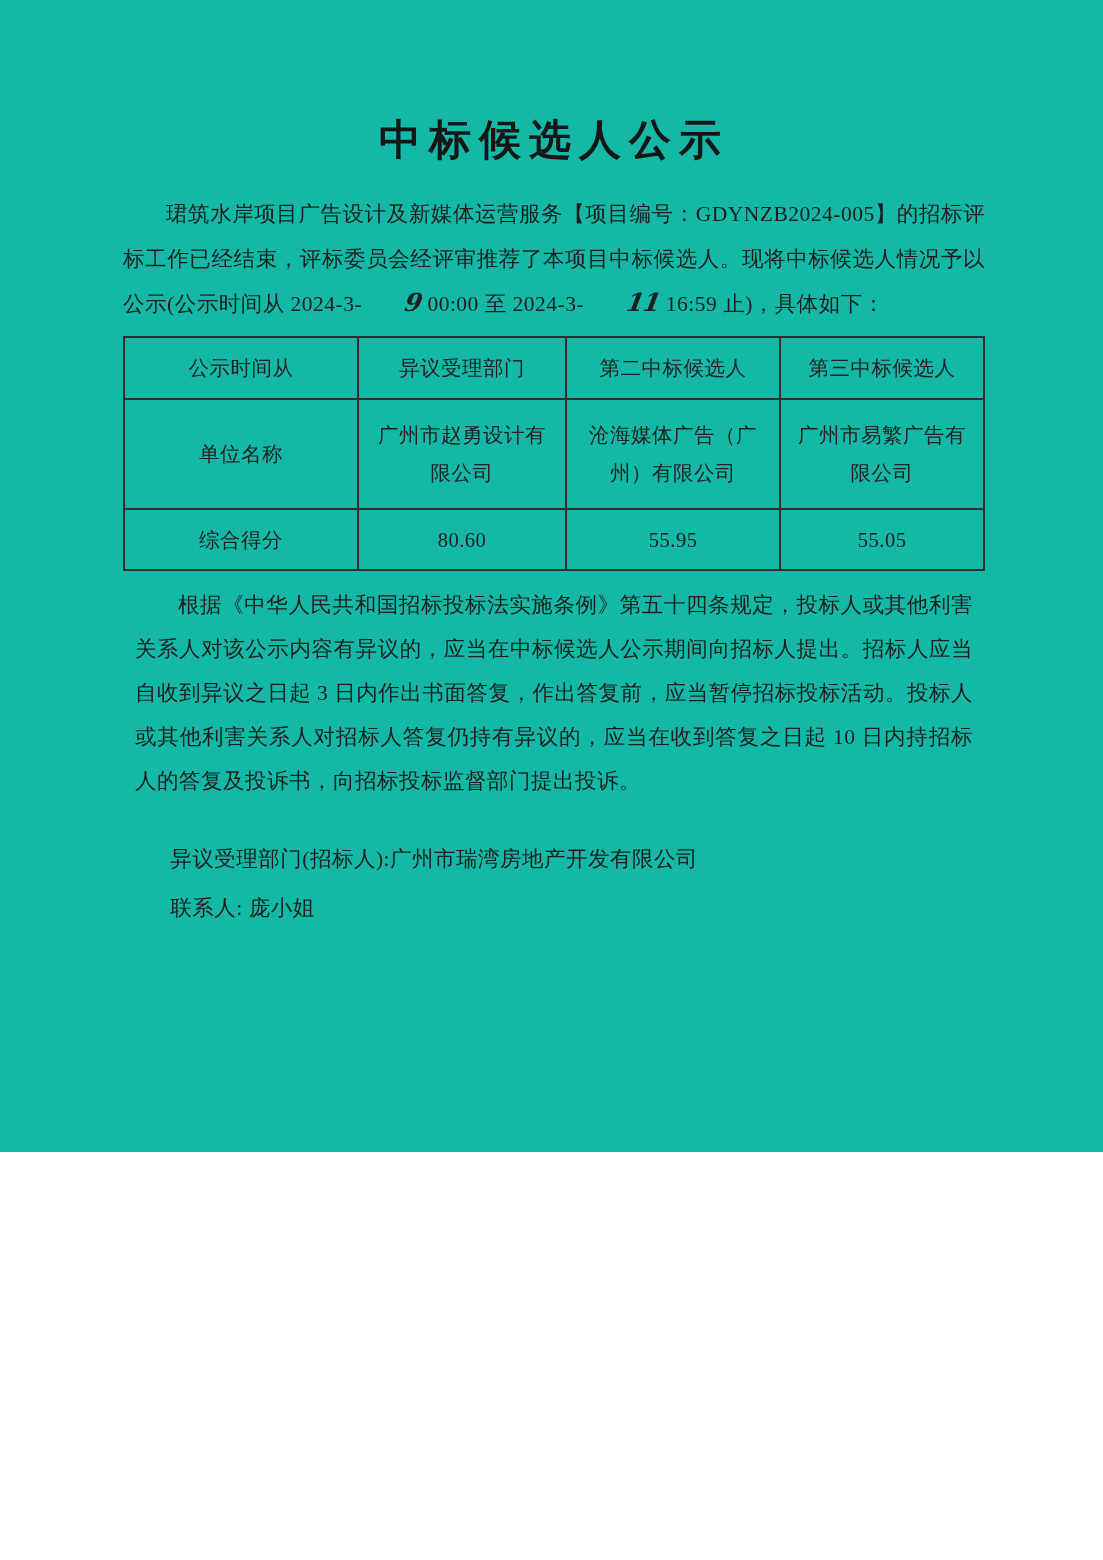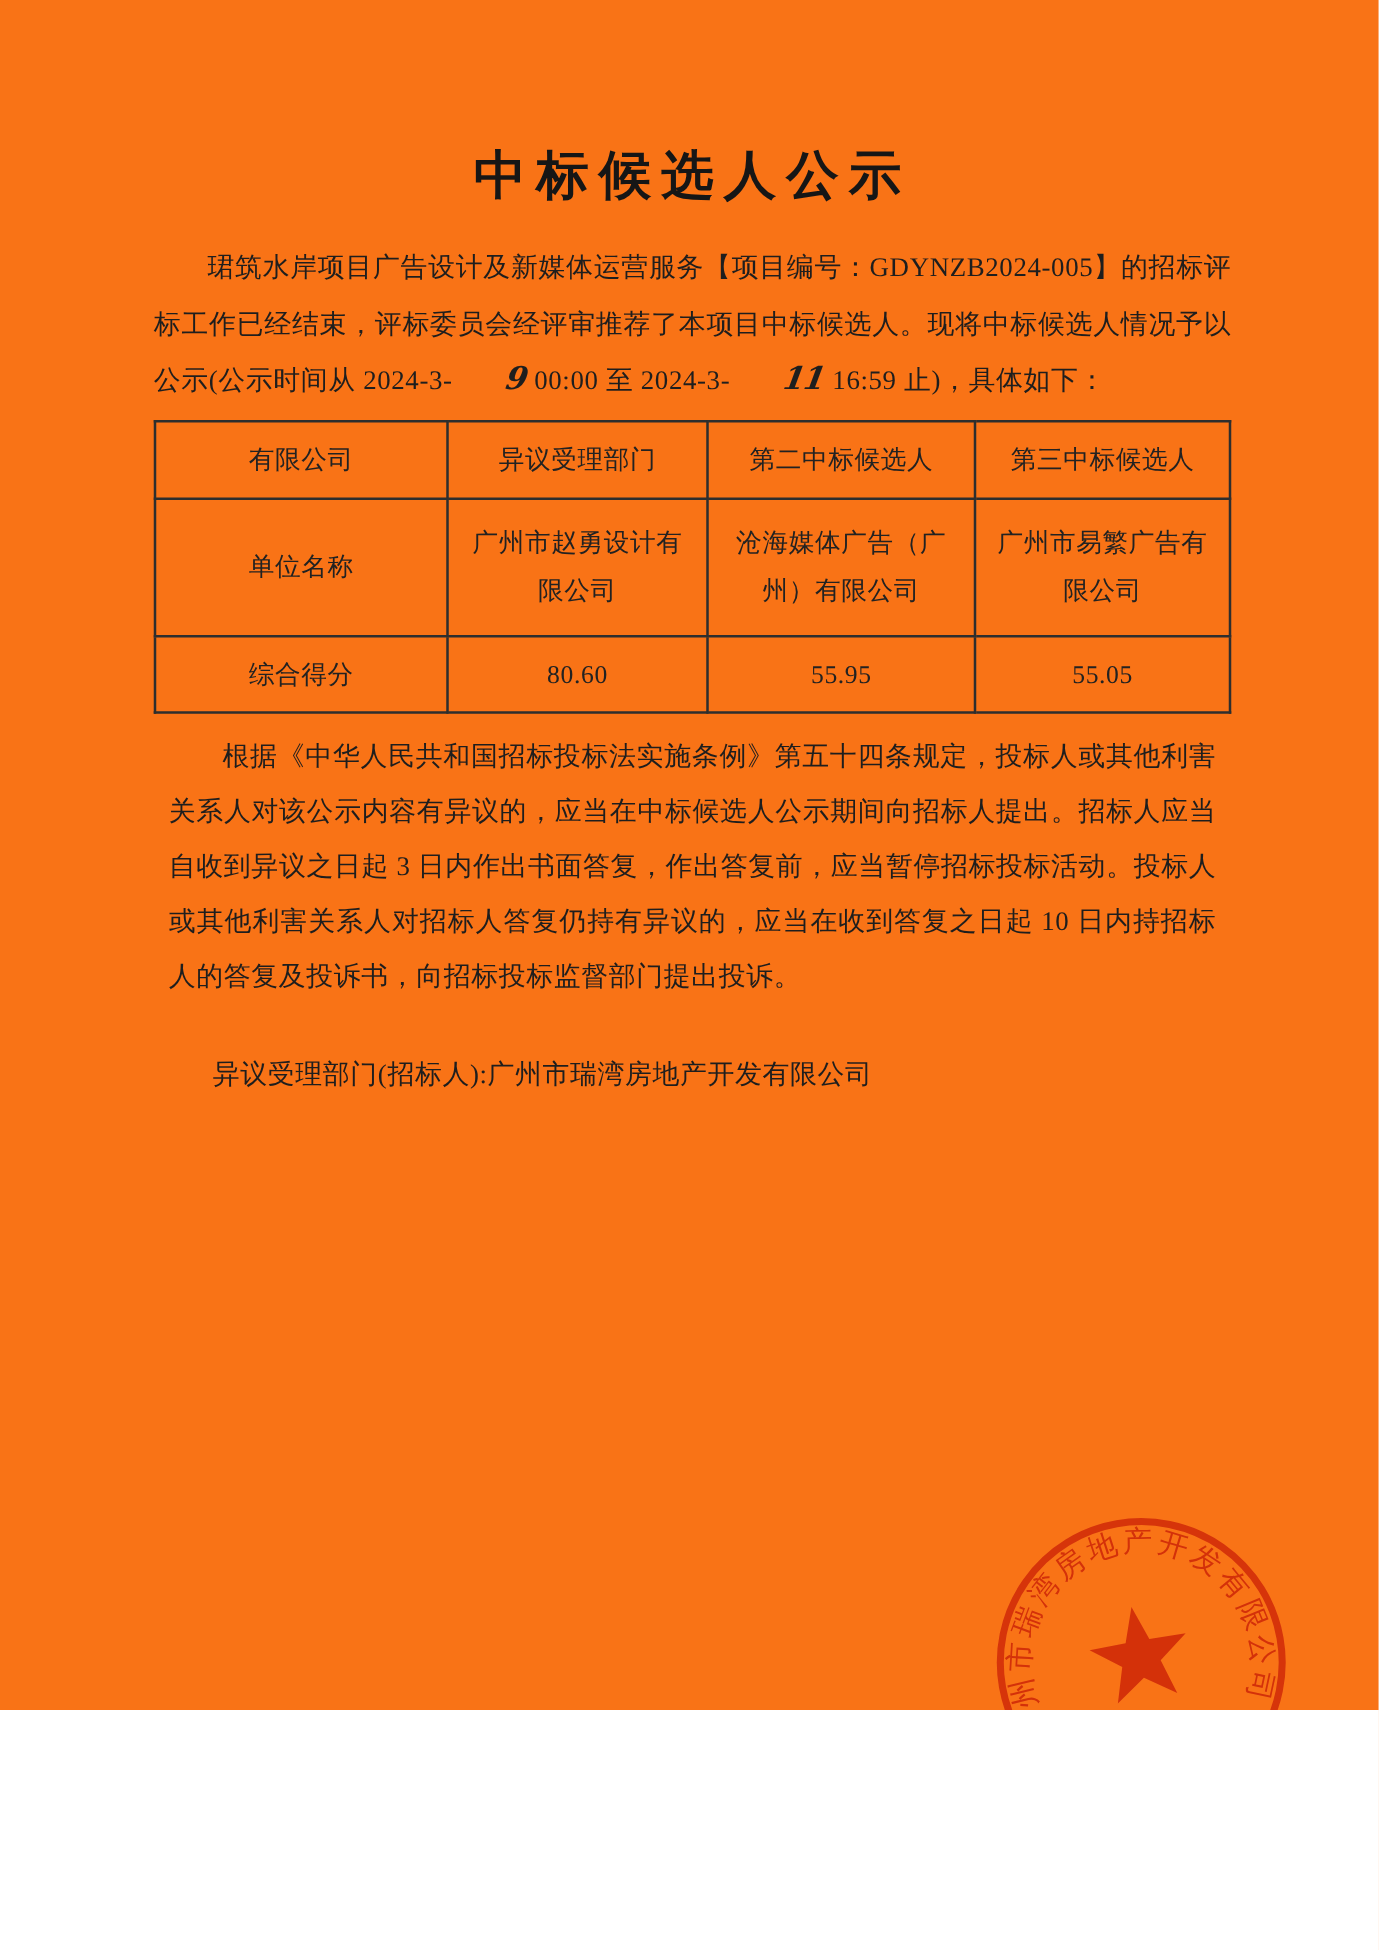--- a/index.html
+++ b/index.html
@@ -1,19 +1,19 @@
 <!DOCTYPE html>
 <html><head>
 <meta charset="utf-8">
 <style>
   html,body{margin:0;padding:0;background:#ffffff;}
   .page{
     position:relative;
-    width:1103px;height:1368px;
-    background:#f97316;
+    width:1103px;height:1152px;
+    background:#14b8a6;
     font-family:"Liberation Serif","DejaVu Serif",serif;
     color:#1e1e1e;
     overflow:hidden;
   }
   .content{
     position:absolute;left:123px;top:112px;width:862px;
     font-size:21.5px;letter-spacing:0.5px;
   }
   .doc-title{
     margin:0 0 24px 0;
@@ -81,21 +81,21 @@
 
     <table class="bid-table">
       <colgroup>
           <col class="c1">
           <col class="c2">
           <col class="c3">
           <col class="c4">
         </colgroup>
       <tbody>
           <tr class="r-head">
-        <th>有限公司</th>
+        <th>公示时间从</th>
         <th>异议受理部门</th>
         <th>第二中标候选人</th>
         <th>第三中标候选人</th>
       </tr>
       <tr class="r-name">
         <td>单位名称</td>
         <td>广州市赵勇设计有限公司</td>
         <td>沧海媒体广告（广州）有限公司</td>
         <td>广州市易繁广告有限公司</td>
       </tr>
@@ -106,20 +106,21 @@
         <td>55.05</td>
       </tr>
     </tbody>
       </table>
 
 
     <p class="legal">根据《中华人民共和国招标投标法实施条例》第五十四条规定，投标人或其他利害关系人对该公示内容有异议的，应当在中标候选人公示期间向招标人提出。招标人应当自收到异议之日起 3 日内作出书面答复，作出答复前，应当暂停招标投标活动。投标人或其他利害关系人对招标人答复仍持有异议的，应当在收到答复之日起 10 日内持招标人的答复及投诉书，向招标投标监督部门提出投诉。</p>
 
     <div class="contact">
       <p>异议受理部门(招标人):广州市瑞湾房地产开发有限公司</p>
+      <p>联系人: 庞小姐</p>
     </div>
   </div>
 
   <div class="footer">
     <div>招标人名称：广州市瑞湾房地产开发有限公司</div>
     <div class="date-line"><span>2024 年 3 月</span> <span class="hand">8</span> <span>日</span></div>
   </div>
 
   <svg class="seal" viewBox="0 0 240 240" aria-hidden="true">
     <defs>

